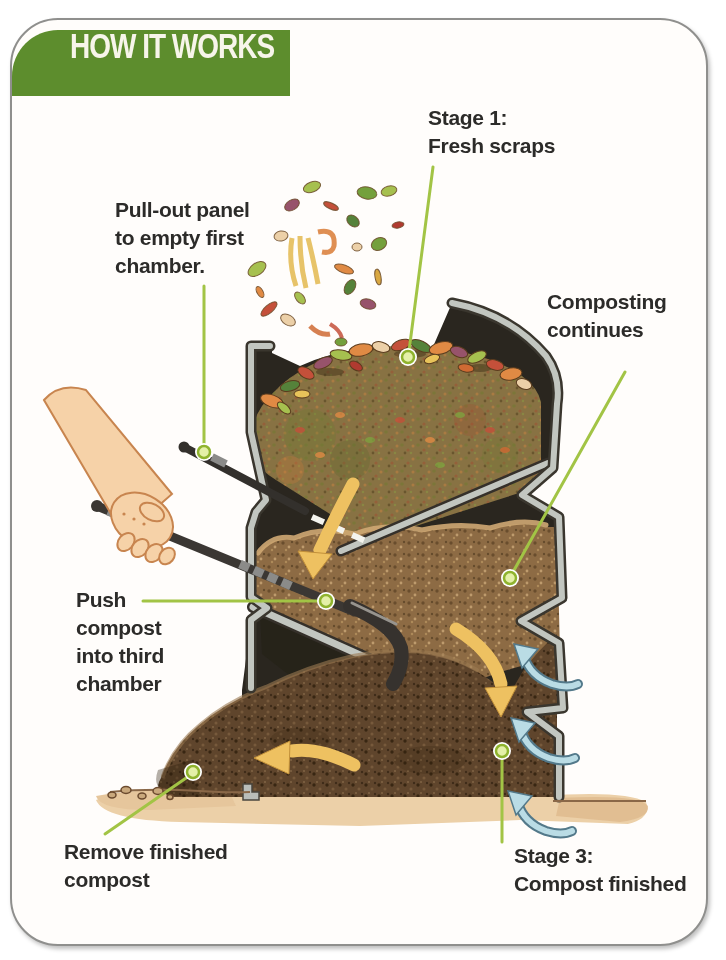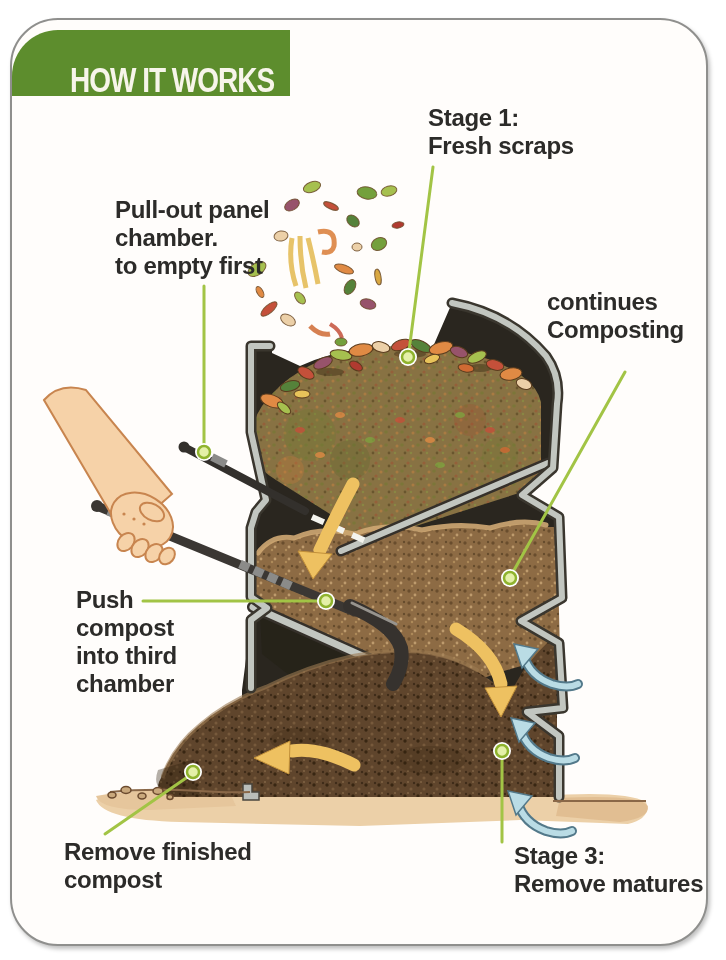--- a/index.html
+++ b/index.html
@@ -1,25 +1,25 @@
 <!DOCTYPE html>
 <html><head>
 <meta charset="utf-8">
 <style>
   html,body{margin:0;padding:0;background:#ffffff;}
   #stage{position:relative;width:726px;height:960px;background:#ffffff;overflow:hidden;
          font-family:"Liberation Sans",sans-serif;}
   #card{position:absolute;left:10px;top:18px;width:694px;height:924px;background:#fffdfb;
         border:2px solid #8f8f8d;border-radius:48px;box-shadow:2px 3px 4px rgba(0,0,0,.25);}
   #banner{position:absolute;left:12px;top:30px;width:278px;height:66px;background:#5d8d2d;
-          border-radius:46px 0 0 0;display:flex;align-items:flex-end;}
+          border-radius:46px 0 0 0;display:flex;align-items:flex-start;}
   #banner .t{color:#f7f5ea;font-weight:bold;font-size:28px;letter-spacing:-1px;
              padding-left:58px;transform:scaleY(1.28);transform-origin:left center;white-space:nowrap;}
   svg#art{position:absolute;left:0;top:0;}
-  .label{position:absolute;color:#2c2b29;font-weight:bold;font-size:24px;line-height:28px;
+  .label{position:absolute;color:#2c2b29;font-weight:bold;font-size:21px;line-height:28px;
          letter-spacing:-0.3px;white-space:nowrap;}
 </style>
 </head>
 <body>
 
 <div id="stage">
   <div id="card"></div>
 
   <svg id="art" width="726" height="960" viewBox="0 0 726 960">
     <defs>
@@ -273,34 +273,34 @@
   <div id="banner">
     <span class="t">HOW IT WORKS</span>
   </div>
 
   <div class="label" style="left:428px;top:104px">
     <div>Stage 1:</div>
     <div>Fresh scraps</div>
   </div>
   <div class="label" style="left:115px;top:196px">
     <div>Pull-out panel</div>
+    <div>to empty first</div>
     <div>chamber.</div>
-    <div>to empty first</div>
   </div>
   <div class="label" style="left:547px;top:288px">
+    <div>Composting</div>
     <div>continues</div>
-    <div>Composting</div>
   </div>
   <div class="label" style="left:76px;top:586px">
     <div>Push</div>
     <div>compost</div>
     <div>into third</div>
     <div>chamber</div>
   </div>
   <div class="label" style="left:64px;top:838px">
     <div>Remove finished</div>
     <div>compost</div>
   </div>
   <div class="label" style="left:514px;top:842px">
     <div>Stage 3:</div>
-    <div>Remove matures</div>
+    <div>Compost finished</div>
   </div>
 </div>
 
 </body></html>

